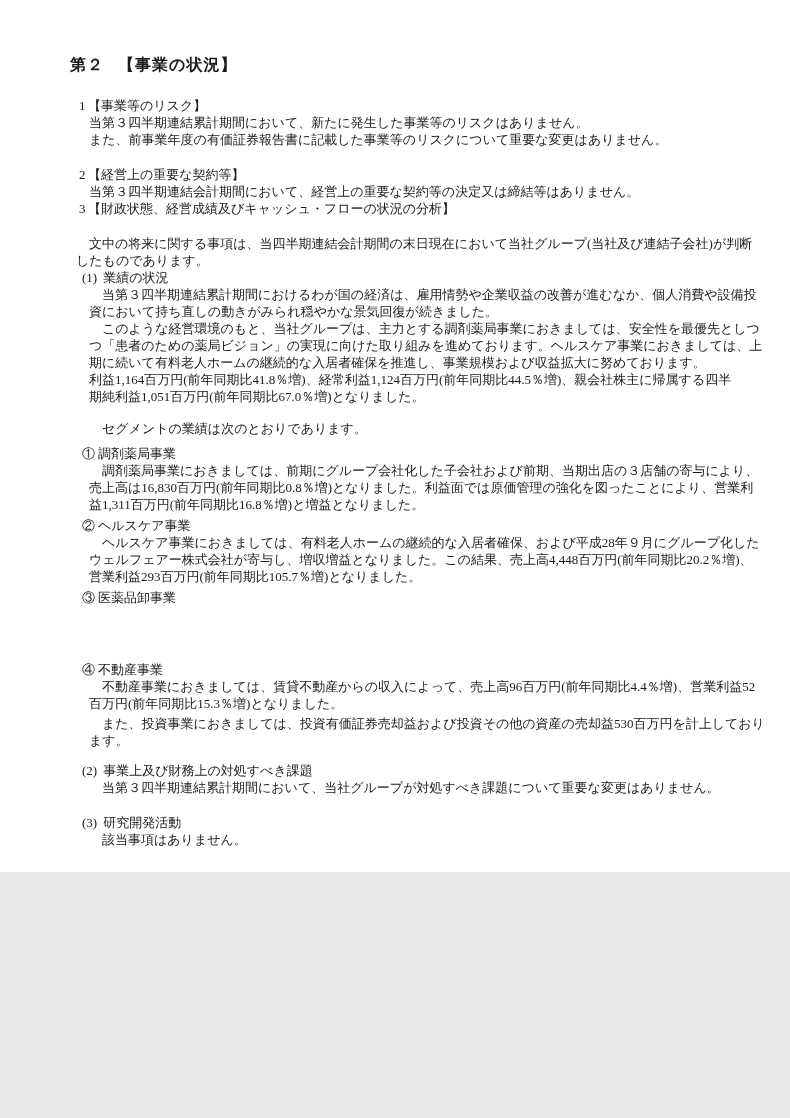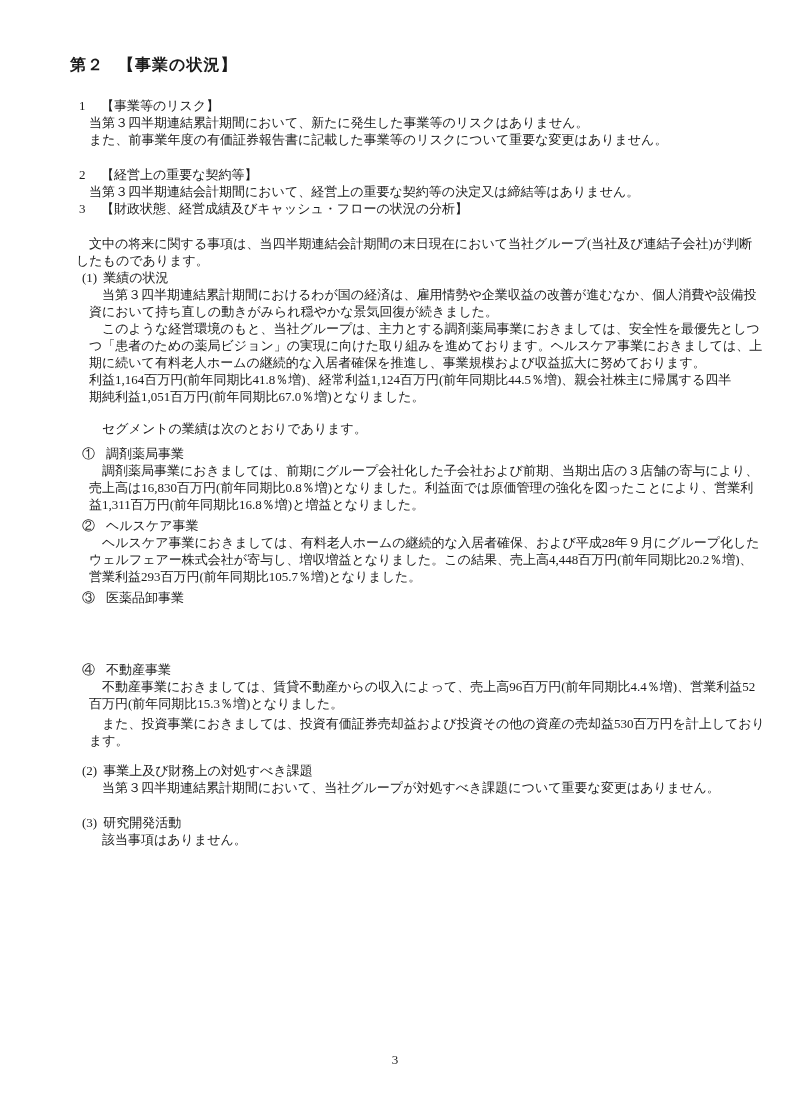--- a/index.html
+++ b/index.html
@@ -1,18 +1,18 @@
 <!DOCTYPE html>
 <html lang="ja"><head>
 <meta charset="utf-8">
 <style>
   html,body{margin:0;padding:0;background:#e8e8e8;}
   .page{
     position:relative;
-    width:790px;height:1118px;
+    width:790px;height:872px;
     margin:0 auto;
     background:#ffffff;
     overflow:hidden;
     font-family:"Liberation Serif","DejaVu Serif",serif;
     font-size:13px;
     line-height:17px;
     color:#1b1b1b;
   }
   .abs{position:absolute;}
   
@@ -22,31 +22,31 @@
     font-weight:bold;
     font-size:16px;
     line-height:20px;
     white-space:nowrap;
     letter-spacing:1px;
   }
   .chapter-title .ct-label{margin-left:14px;}
   
   .sec-h{left:79px;white-space:nowrap;}
   .sec-h .num{display:inline-block;min-width:9px;}
-  .sec-h .h-label{margin-left:13px;}
+  .sec-h .h-label{}
   
   .sec-b{left:76px;width:660px;}
   
   .sub-h{left:82px;white-space:nowrap;}
   .sub-h .h-label{margin-left:6px;}
   
   .sub-b{left:89px;width:648px;}
   
   .item-h{left:82px;white-space:nowrap;}
-  .item-h .h-label{margin-left:11px;}
+  .item-h .h-label{margin-left:3px;}
   .ln{white-space:nowrap;}
   .ind{padding-left:13px;}
   .page-num{
     left:0;top:1051px;width:100%;
     text-align:center;
     font-size:13px;
   }
 </style>
 </head>
 <body>

